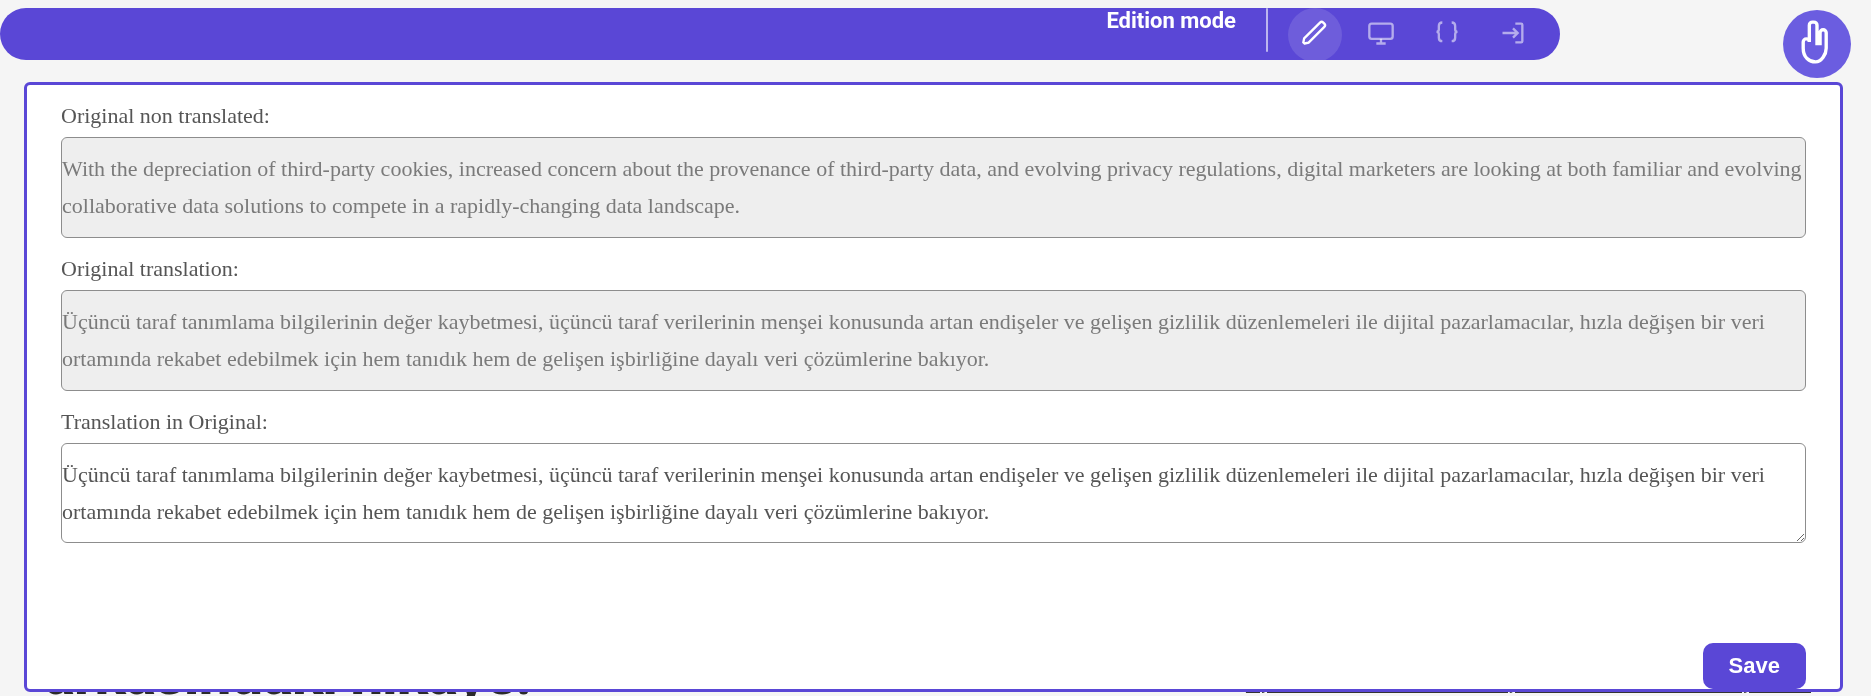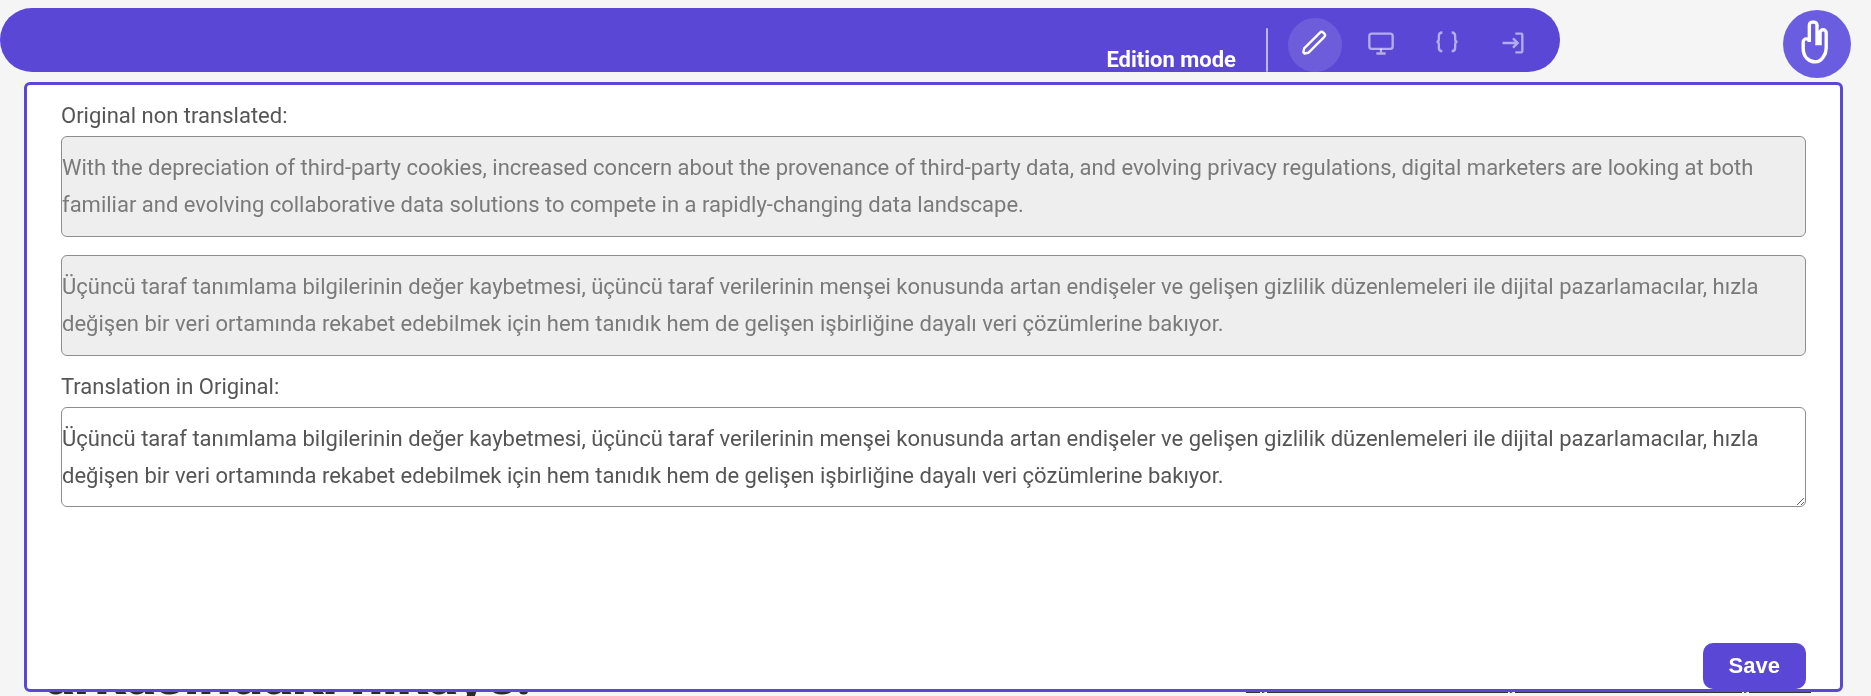--- a/index.html
+++ b/index.html
@@ -10,25 +10,25 @@
     width: 1871px;
     height: 696px;
     position: relative;
   }
 
   .top-bar {
     position: absolute;
     top: 8px;
     left: 0;
     right: 0;
-    height: 64px;
+    height: 52px;
     background: #5a47d6;
     border-radius: 36px;
     display: flex;
-    align-items: flex-end;
+    align-items: flex-start;
     justify-content: flex-end;
     padding: 0 20px 0 40px;
     gap: 12px;
     z-index: 100;
     width: 1560px;
   }
   .top-bar .mode-label {
     color: #ffffff;
     font-weight: 700;
     font-size: 22px;
@@ -83,20 +83,21 @@
     border-radius: 6px;
     z-index: 50;
     overflow: hidden;
     display: flex;
     flex-direction: column;
   }
   .modal-scroll {
     flex: 1 1 auto;
     overflow-y: scroll;
     padding: 18px 34px 0 34px;
+    font-family: Liberation Serif, serif;
   }
 
   .field-group { margin-bottom: 18px; }
   .field-label {
     font-size: 22px;
     color: #555;
     margin-bottom: 8px;
     font-weight: 400;
   }
   .field-box {
@@ -213,20 +214,21 @@
 
 <div class="modal">
   <div class="modal-scroll">
 
     <div class="field-group">
       <div class="field-label">Original non translated:</div>
       <div class="field-box">With the depreciation of third-party cookies, increased concern about the provenance of third-party data, and evolving privacy regulations, digital marketers are looking at both familiar and evolving collaborative data solutions to compete in a rapidly-changing data landscape.</div>
     </div>
 
     <div class="field-group">
+      <div class="field-label">Original translation:</div>
       <div class="field-box">Üçüncü taraf tanımlama bilgilerinin değer kaybetmesi, üçüncü taraf verilerinin menşei konusunda artan endişeler ve gelişen gizlilik düzenlemeleri ile dijital pazarlamacılar, hızla değişen bir veri ortamında rekabet edebilmek için hem tanıdık hem de gelişen işbirliğine dayalı veri çözümlerine bakıyor.</div>
     </div>
 
     <div class="field-group">
       <div class="field-label">Translation in Original:</div>
       <textarea class="field-box editable" rows="2" style="">Üçüncü taraf tanımlama bilgilerinin değer kaybetmesi, üçüncü taraf verilerinin menşei konusunda artan endişeler ve gelişen gizlilik düzenlemeleri ile dijital pazarlamacılar, hızla değişen bir veri ortamında rekabet edebilmek için hem tanıdık hem de gelişen işbirliğine dayalı veri çözümlerine bakıyor.</textarea>
     </div>
 
   </div>
 

